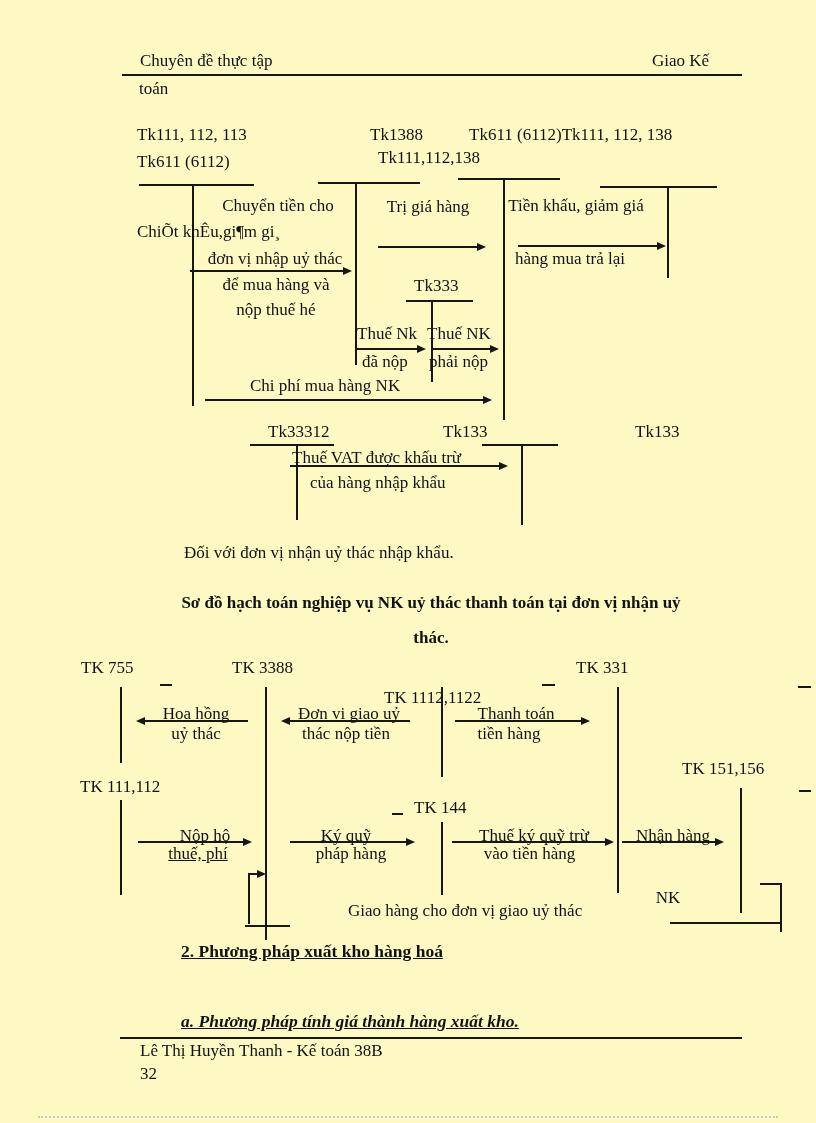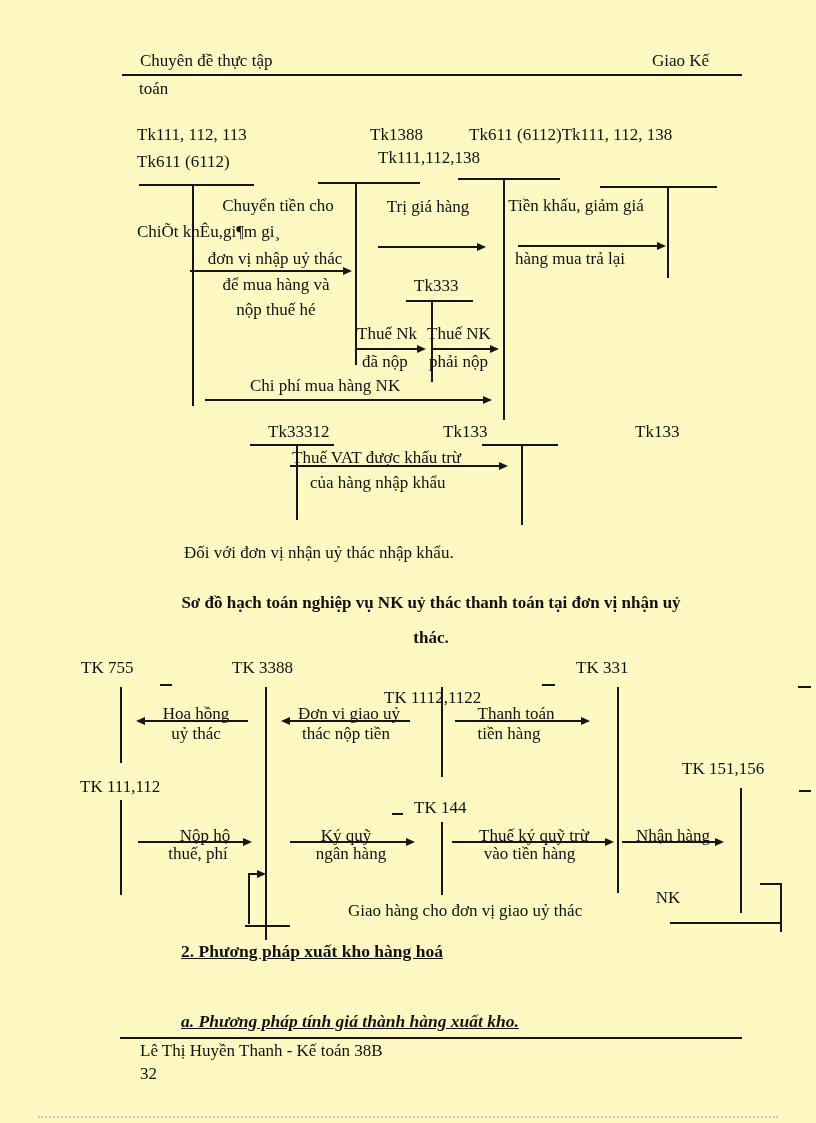--- a/index.html
+++ b/index.html
@@ -126,25 +126,25 @@
     <div class="t c" style="left:468px;top:724px;width:82px;">tiền hàng</div>
 
     <div class="t" style="left:80px;top:777px;">TK 111,112</div>
     <div class="hl" style="left:392px;top:813px;width:11px;"></div>
     <div class="t" style="left:414px;top:798px;">TK 144</div>
     <div class="t" style="left:682px;top:759px;">TK 151,156</div>
     <div class="hl" style="left:799px;top:790px;width:12px;"></div>
 
     <div class="t c" style="left:160px;top:826px;width:90px;">Nộp hộ</div>
     <div class="arr ar" style="left:138px;top:841px;width:112px;"></div>
-    <div class="t c" style="left:158px;top:844px;width:80px;">thuế, phí</div>
+    <div class="t c" style="left:158px;top:844px;width:80px;text-decoration:underline;">thuế, phí</div>
 
     <div class="t c" style="left:310px;top:826px;width:72px;">Ký quỹ</div>
     <div class="arr ar" style="left:290px;top:841px;width:123px;"></div>
-    <div class="t c" style="left:306px;top:844px;width:90px;">ngân hàng</div>
+    <div class="t c" style="left:306px;top:844px;width:90px;">pháp hàng</div>
 
     <div class="t c" style="left:463px;top:826px;width:142px;">Thuế ký quỹ trừ</div>
     <div class="arr ar" style="left:452px;top:841px;width:160px;"></div>
     <div class="t c" style="left:466px;top:844px;width:127px;">vào tiền hàng</div>
 
     <div class="t c" style="left:626px;top:826px;width:94px;">Nhận hàng</div>
     <div class="arr ar" style="left:622px;top:841px;width:100px;"></div>
     <div class="t c" style="left:644px;top:888px;width:48px;">NK</div>
 
     <div class="vl" style="left:248px;top:874px;height:50px;"></div>

